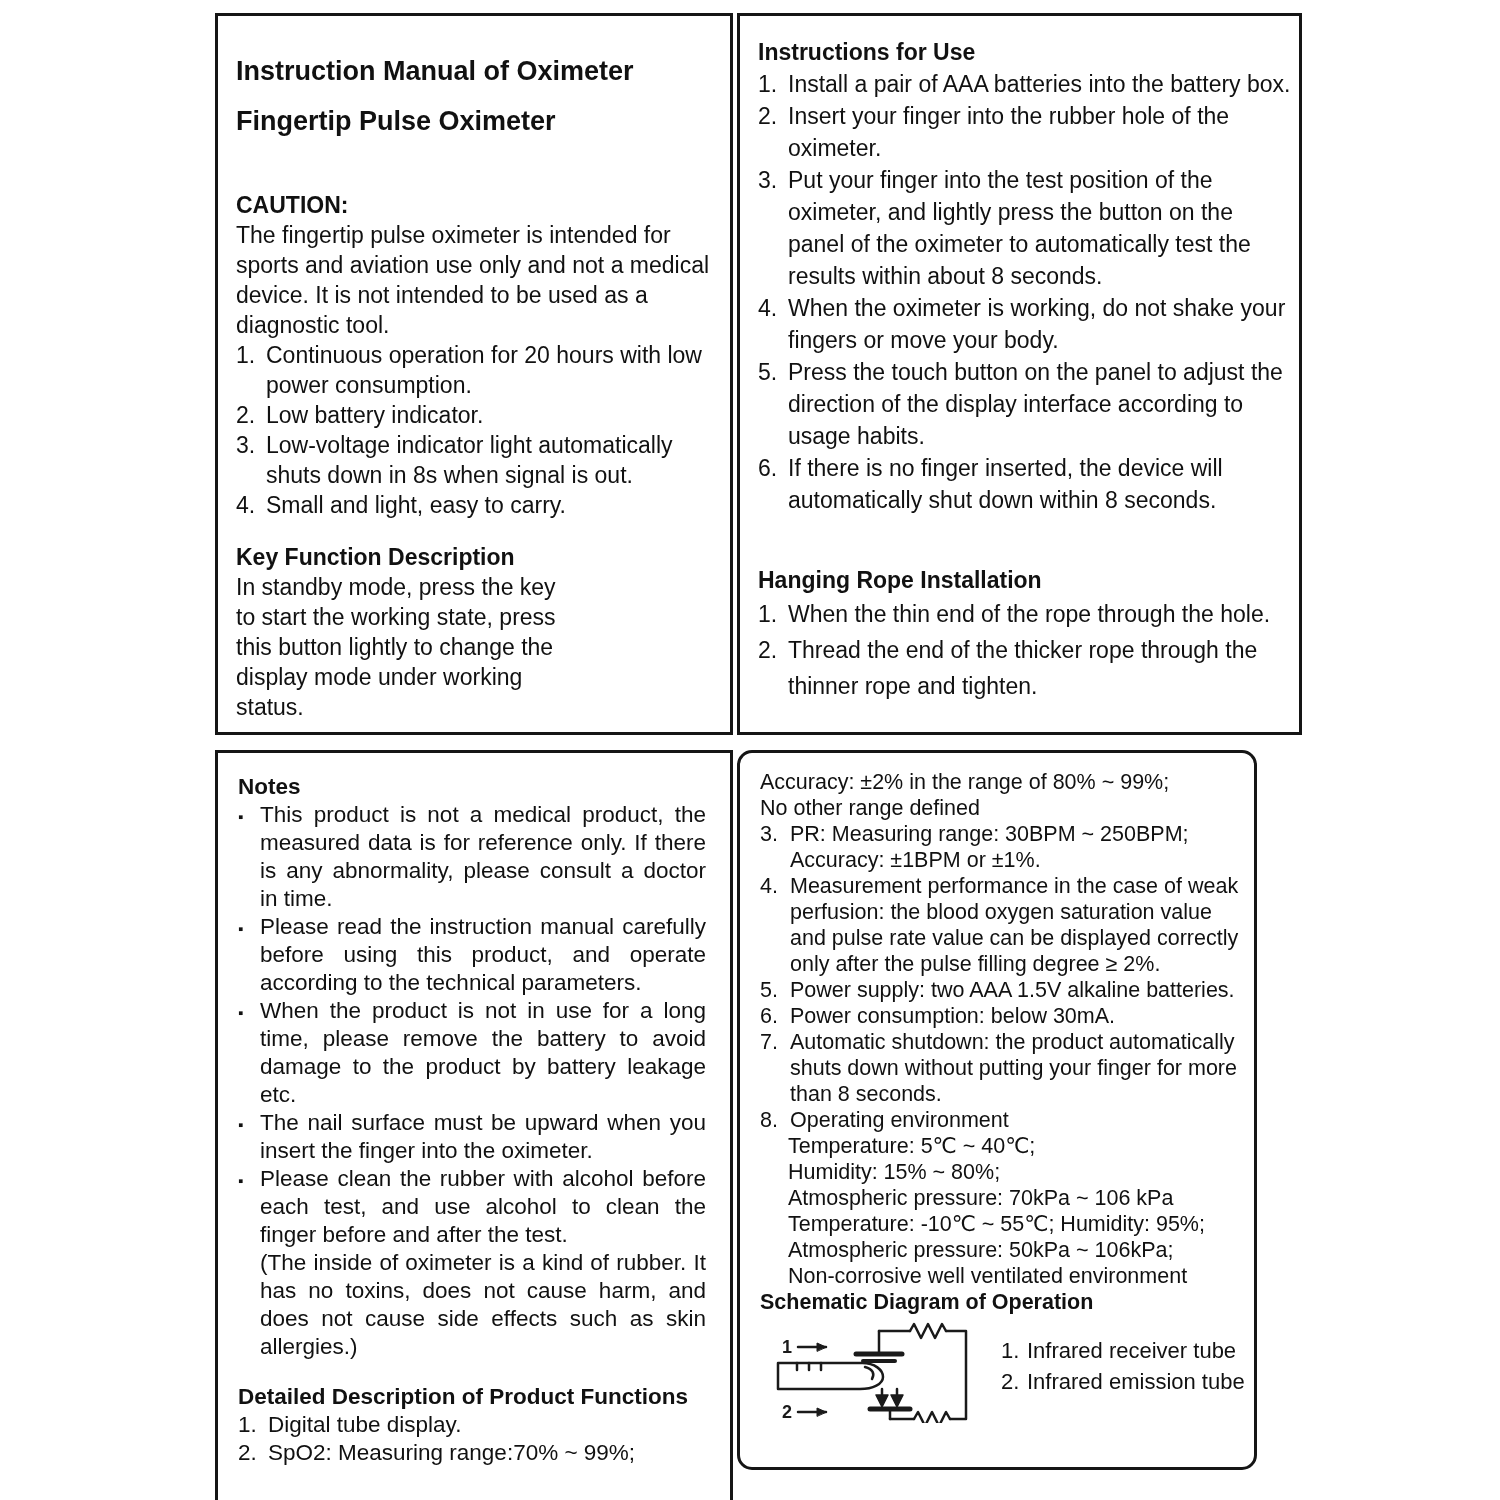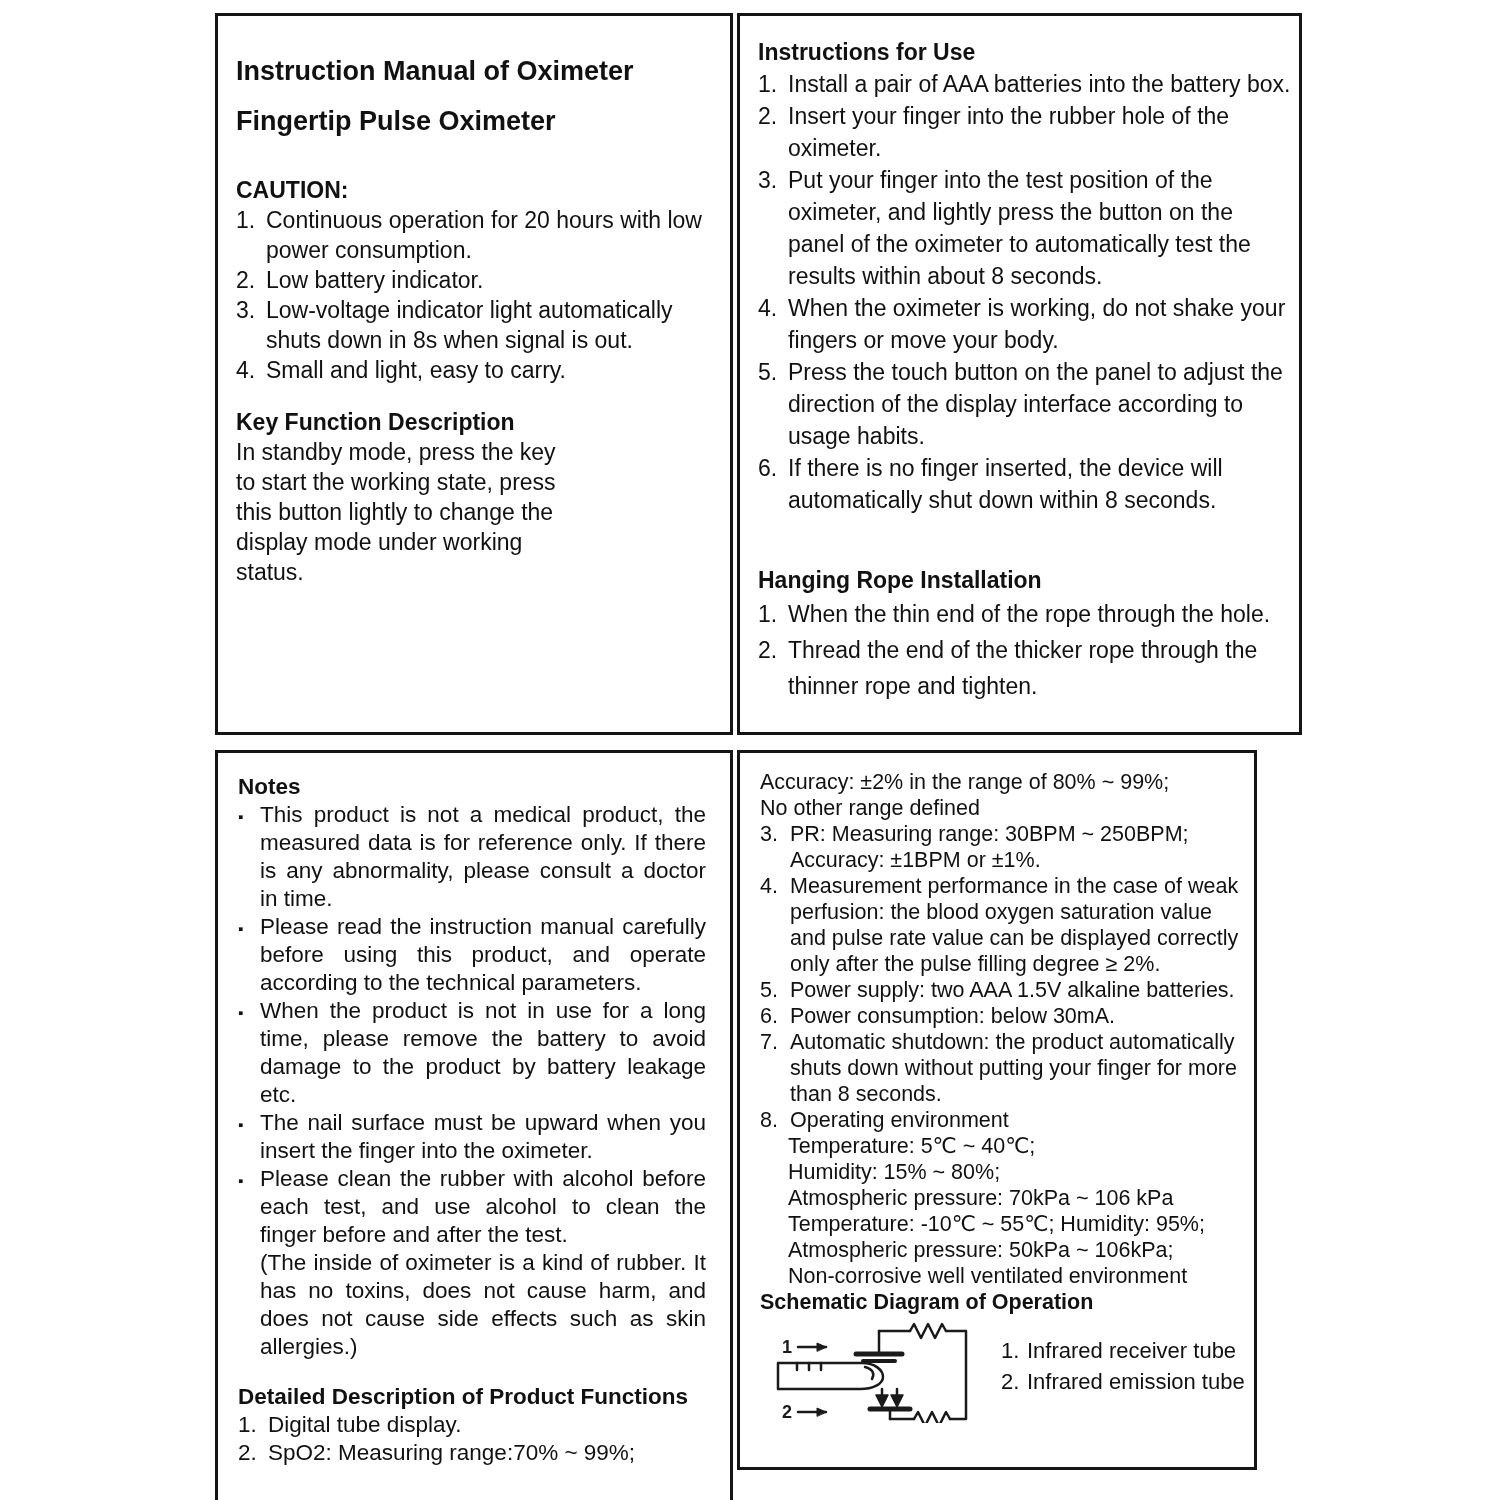--- a/index.html
+++ b/index.html
@@ -8,51 +8,52 @@
     font-family:"Liberation Sans","DejaVu Sans",sans-serif;color:#111;
     -webkit-font-smoothing:antialiased;
   }
   .page{
     position:absolute;background:#fff;border:3px solid #151515;
     box-sizing:border-box;overflow:hidden;
   }
   #p1{left:215px;top:13px;width:518px;height:722px;padding:38px 14px 0 18px;font-size:23px;line-height:30px;}
   #p2{left:737px;top:13px;width:565px;height:722px;padding:20px 8px 0 18px;font-size:23px;line-height:32px;}
   #p3{left:215px;top:750px;width:518px;height:900px;padding:20px 24px 0 20px;font-size:22.5px;line-height:28px;}
-  #p4{left:737px;top:750px;width:520px;height:720px;padding:16px 6px 0 20px;font-size:21.5px;line-height:26px;}
+  #p4{left:737px;top:750px;width:520px;height:720px;padding:16px 6px 0 20px;font-size:21.5px;line-height:26px;border-radius:15px;}
   .h{font-weight:bold;}
   .title{font-size:27px;font-weight:bold;text-align:left;line-height:34px;}
   #t2{margin-top:16px;}
   .sec{margin-top:22px;}
   .li{display:flex;align-items:flex-start;}
   .li .n{flex:0 0 30px;}
   .li .t{flex:1;}
   .bli{display:flex;align-items:flex-start;}
   .bli .n{flex:0 0 22px;font-size:15px;padding-top:2px;}
   .bli .t{flex:1;text-align:justify;}
   .kf{width:332px;}
-  #p1 .caution-gap{margin-top:37px;}
+  #p1 .caution-gap{margin-top:52px;}
   #p2 .rope-gap{margin-top:48px;}
   #p2 .rope .li{line-height:36px;}
   #p4 .ind2{padding-left:106px;}
   #p4 .sub{padding-left:28px;}
   .paren{padding-left:22px;text-align:justify;}
   .schem-row{display:flex;align-items:flex-start;margin-top:4px;}
   .schem-row svg{flex:0 0 auto;margin-left:10px;}
   .legend{margin-left:26px;padding-top:16px;line-height:31px;font-size:22px;}
   .legend .li .n{flex:0 0 26px;}
 </style>
 </head>
 <body>
 
 <div class="page" id="p1">
   <div class="title">Instruction Manual of Oximeter</div>
   <div class="title" id="t2">Fingertip Pulse Oximeter</div>
 
   <div class="h caution-gap">CAUTION:</div>
+  <div>The fingertip pulse oximeter is intended for sports and aviation use only and not a medical device. It is not intended to be used as a diagnostic tool.</div>
 
   <div>
     <div class="li">
       <span class="n">1.</span>
       <span class="t">Continuous operation for 20 hours with low power consumption.</span>
     </div>
     <div class="li">
       <span class="n">2.</span>
       <span class="t">Low battery indicator.</span>
     </div>

